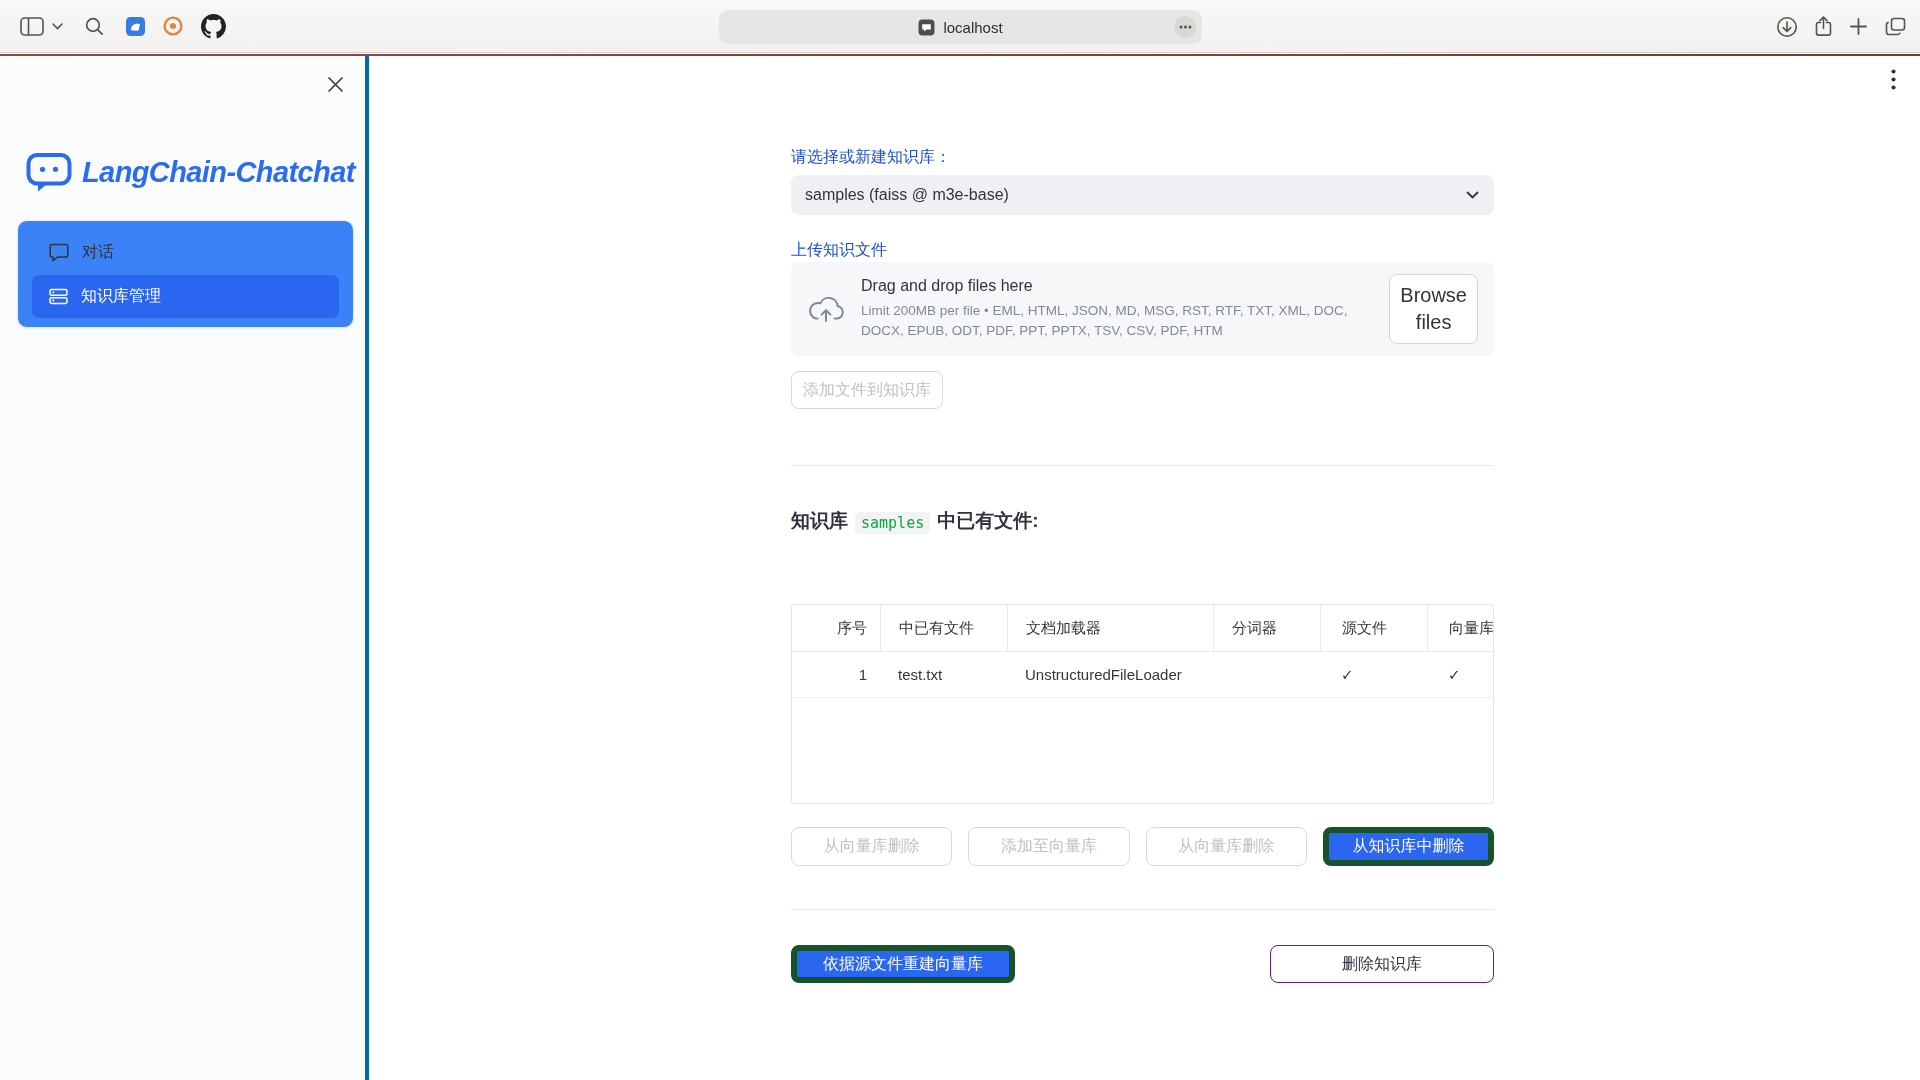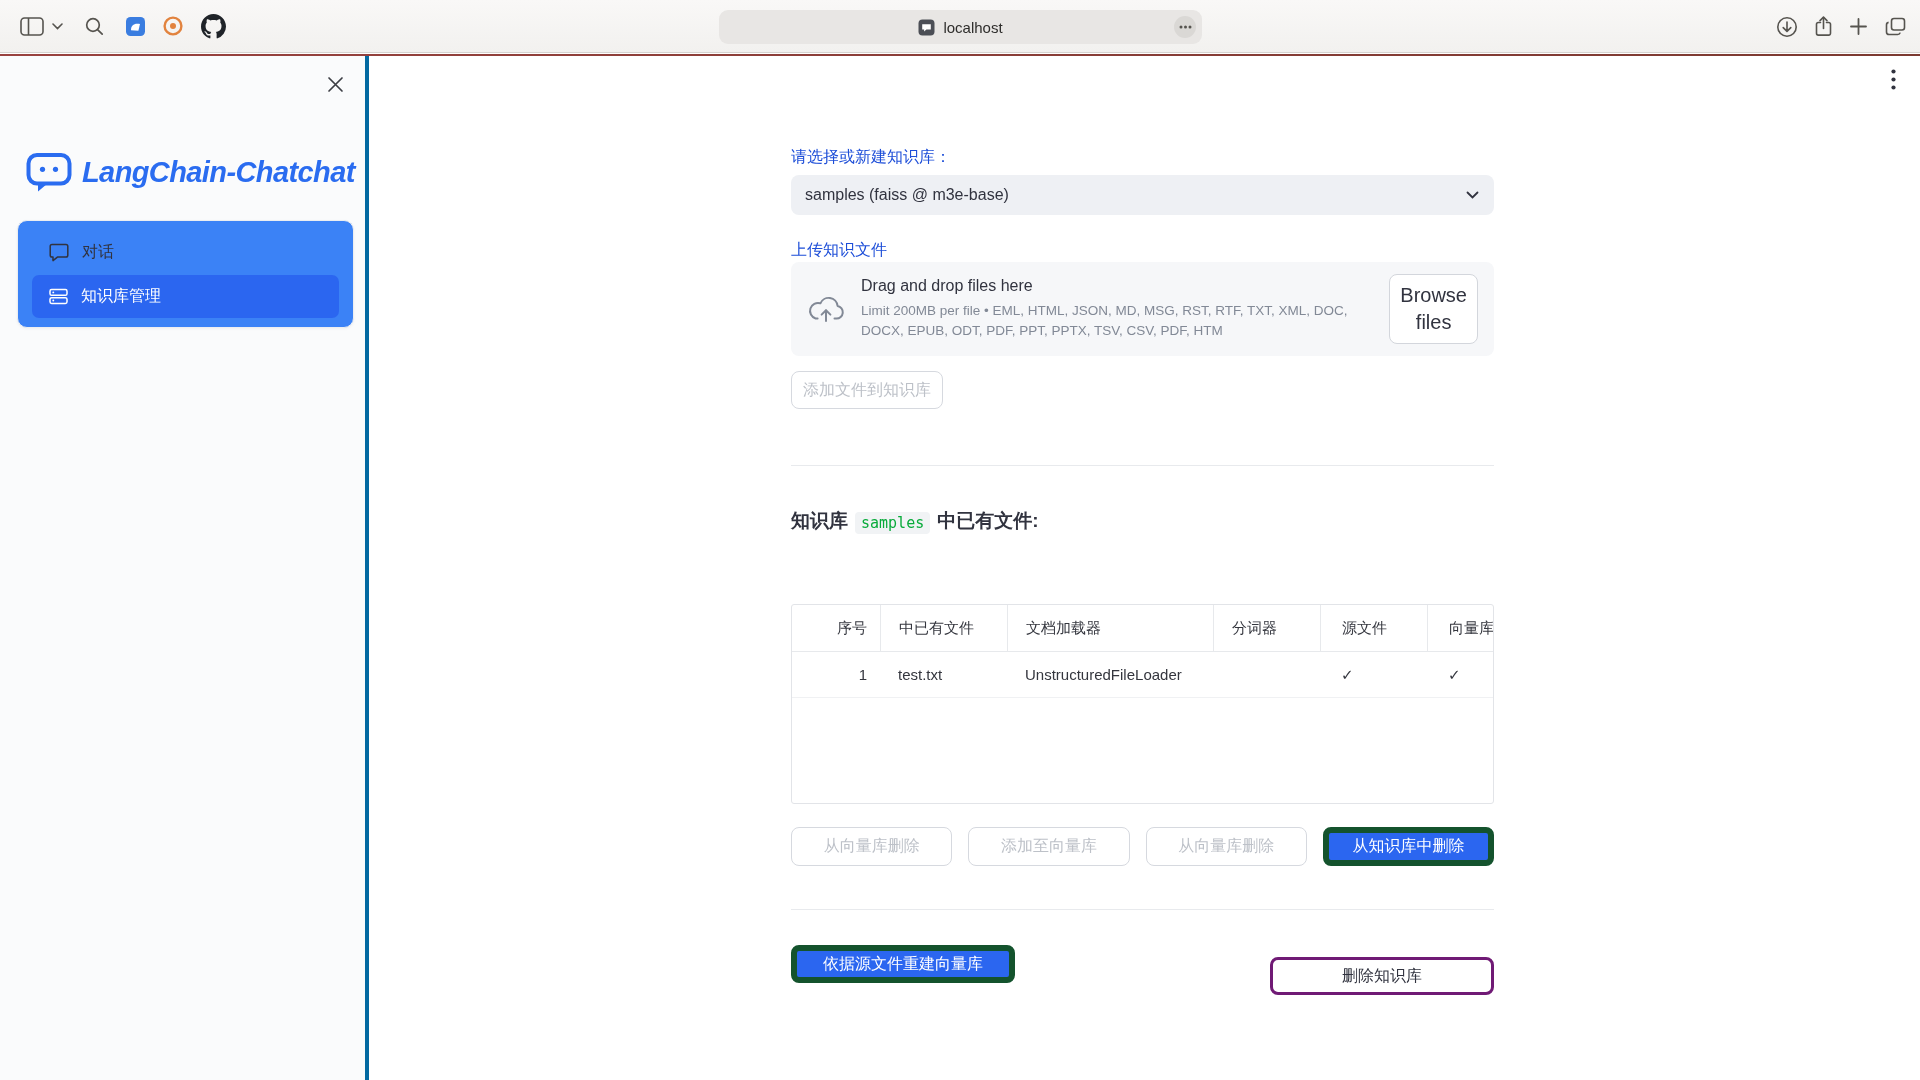--- a/index.html
+++ b/index.html
@@ -81,21 +81,21 @@
   .browse-btn {
     flex:0 0 86px; background:#fff; border:1px solid #d3d6dc; border-radius:8px;
     font-size:20px; color:#31333f; text-align:center; padding:7px 10px; line-height:1.35;
     font-family:inherit; cursor:pointer;
   }
 
   .btn { display:flex; align-items:center; justify-content:center; border-radius:8px;
     font-size:16px; background:#fff; cursor:pointer; font-family:inherit; }
   .btn.disabled { border:1px solid #d6d9df; color:#bdc1c8; cursor:default; }
   .btn.primary  { background:#2b66f0; border:6px solid #14532d; color:#fff; }
-  .btn.secondary{ border:3px solid #701a75; color:#31333f;margin-top:12px; }
+  .btn.secondary{ border:1px solid #701a75; color:#31333f; }
 
   .add-btn { top:315px; height:38px; width:152px; }
 
   .hr { height:1px; background:#e8eaed; }
   .hr1 { top:409px; } .hr2 { top:853px; }
 
   .heading { top:437px; font-size:19px; font-weight:700; color:#31333f;
     display:flex; align-items:flex-end; gap:7px; width:auto;margin-top:15px; }
   .heading code {
     font-family:"DejaVu Sans Mono",monospace; font-size:15px; font-weight:400;

